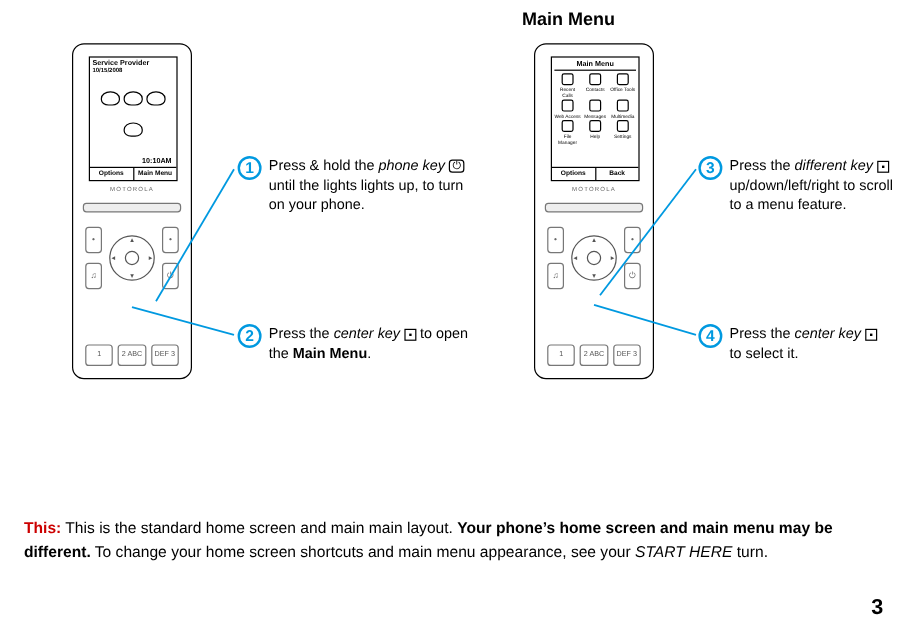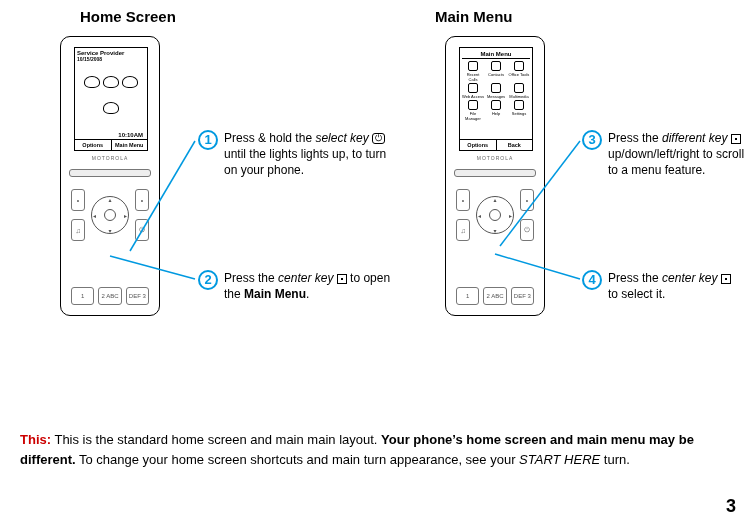--- a/index.html
+++ b/index.html
@@ -50,21 +50,20 @@
   .note .note-label { color:#c00; font-weight:bold; }
   .note strong { font-weight:bold; }
   .note em { }
 
   .pagenum { position:absolute; bottom:6px; right:20px; font-weight:bold; font-size:18px; }
 </style>
 </head>
 <body>
 <div class="page">
 
-<div class="col-title col-left">Home Screen</div>
 <div class="col-title col-right">Main Menu</div>
 
 <div class="phone phone-left">
   <div class="phone-body">
     <div class="screen">
       <div class="screen-inner">
         <div class="sp-line">Service Provider</div>
         <div class="date-line">10/15/2008</div>
         <div class="home-icons">
           <div class="home-ico"></div>
@@ -180,34 +179,34 @@
 
 <svg class="leader">
   <line x1="130" y1="215" x2="195" y2="105" stroke="#0099e0" stroke-width="1.5"></line>
   <line x1="110" y1="220" x2="195" y2="243" stroke="#0099e0" stroke-width="1.5"></line>
   <line x1="500" y1="210" x2="580" y2="105" stroke="#0099e0" stroke-width="1.5"></line>
   <line x1="495" y1="218" x2="580" y2="243" stroke="#0099e0" stroke-width="1.5"></line>
 </svg>
 
 <div class="callout" style="left:224px; top:130px;">
   <div class="num-badge">1</div>
-  <span>Press &amp; hold the </span><em>select key</em> <span class="key-glyph">⏻</span><span> until the lights lights up, to turn on your phone.</span>
+  <span>Press &amp; hold the </span><em>phone key</em> <span class="key-glyph">⏻</span><span> until the lights lights up, to turn on your phone.</span>
 </div>
 <div class="callout" style="left:224px; top:270px;">
   <div class="num-badge">2</div>
   <span>Press the </span><em>center key</em> <span class="nav-glyph"></span><span> to open the </span><strong>Main Menu</strong><span>.</span>
 </div>
 <div class="callout" style="left:608px; top:130px; width:140px;">
   <div class="num-badge">3</div>
   <span>Press the </span><em>different key</em> <span class="nav-glyph"></span><span> up/down/left/right to scroll to a menu feature.</span>
 </div>
 <div class="callout" style="left:608px; top:270px; width:130px;">
   <div class="num-badge">4</div>
   <span>Press the </span><em>center key</em> <span class="nav-glyph"></span><span> to select it.</span>
 </div>
 
 <div class="note">
-  <span class="note-label">This:</span><span> This is the standard home screen and main main layout. </span><strong>Your phone’s home screen and main menu may be different.</strong><span> To change your home screen shortcuts and main turn appearance, see your </span><em>START HERE</em><span> turn.</span>
+  <span class="note-label">This:</span><span> This is the standard home screen and main main layout. </span><strong>Your phone’s home screen and main menu may be different.</strong><span> To change your home screen shortcuts and main menu appearance, see your </span><em>START HERE</em><span> turn.</span>
 </div>
 
 <div class="pagenum">3</div>
 
 </div>
 
 </body></html>

